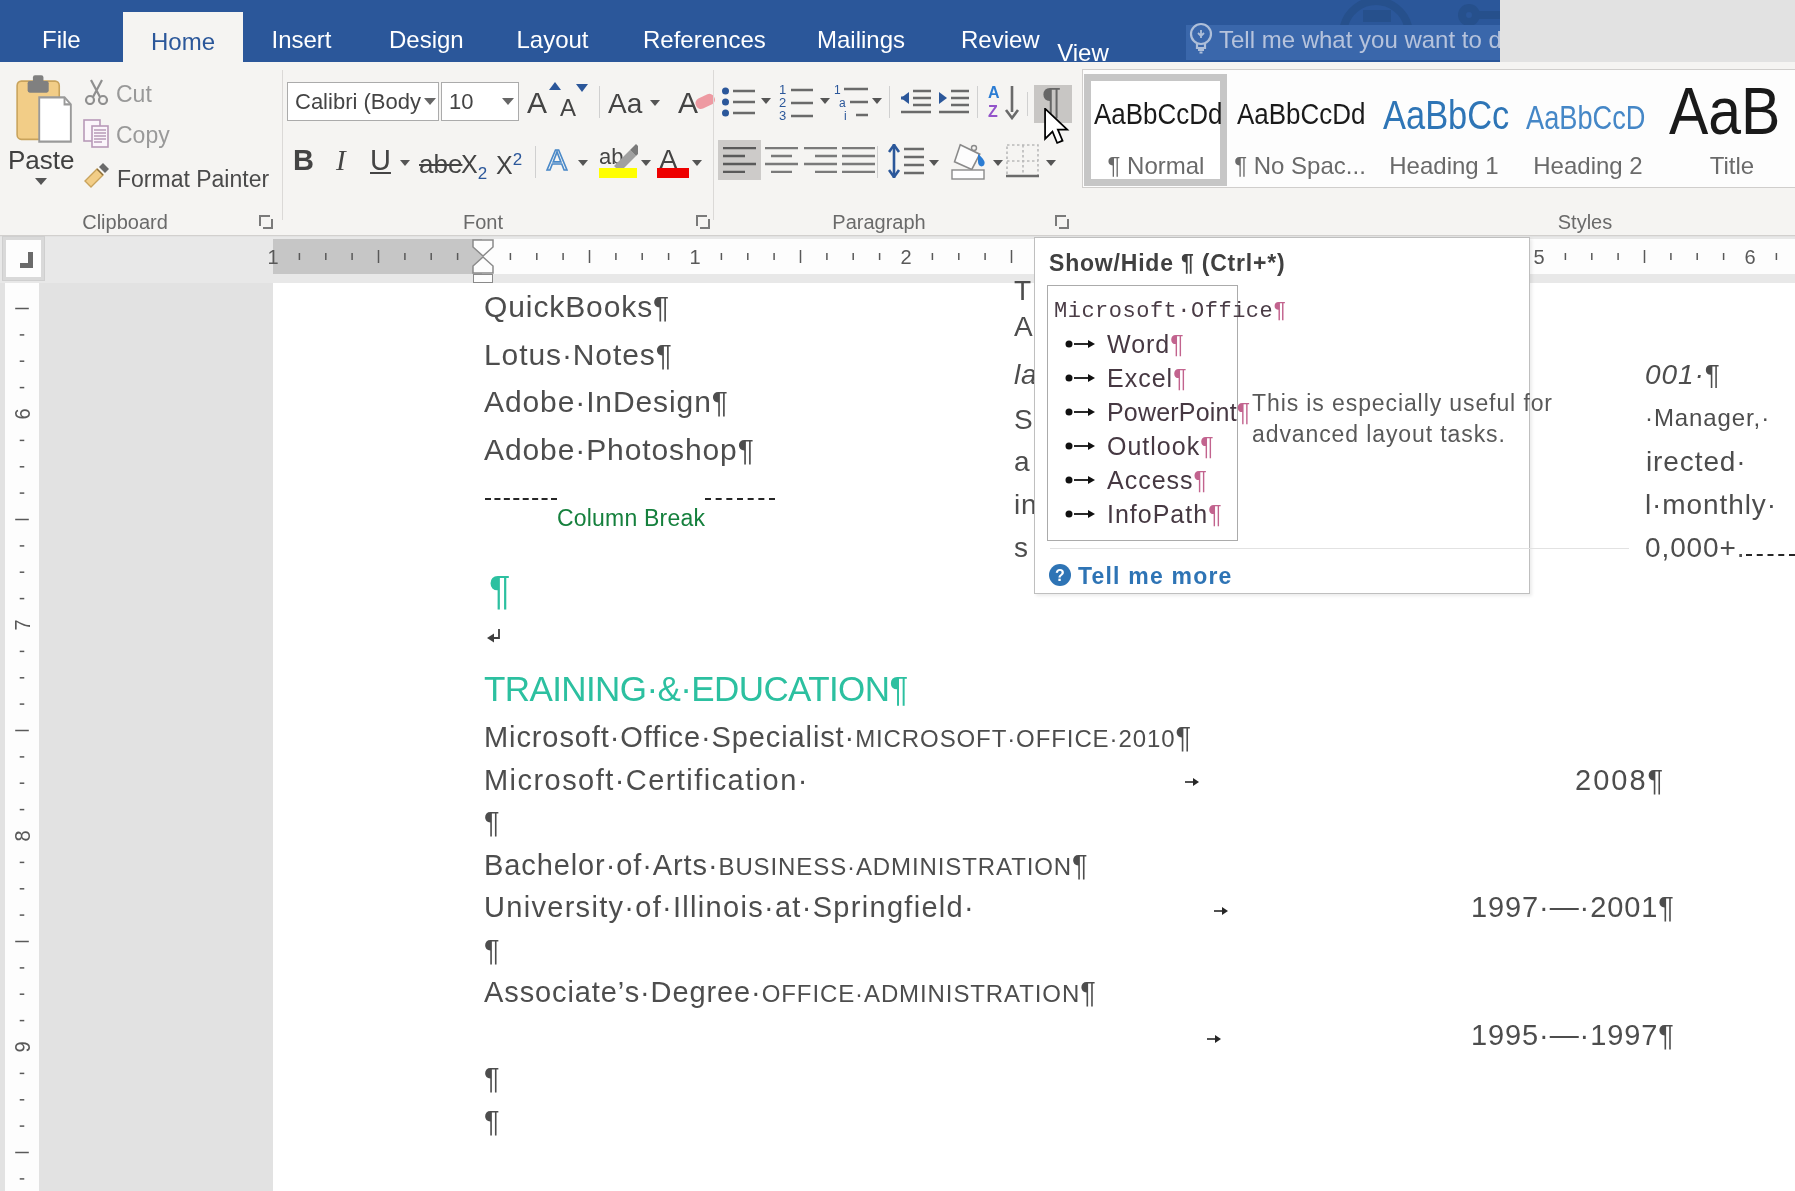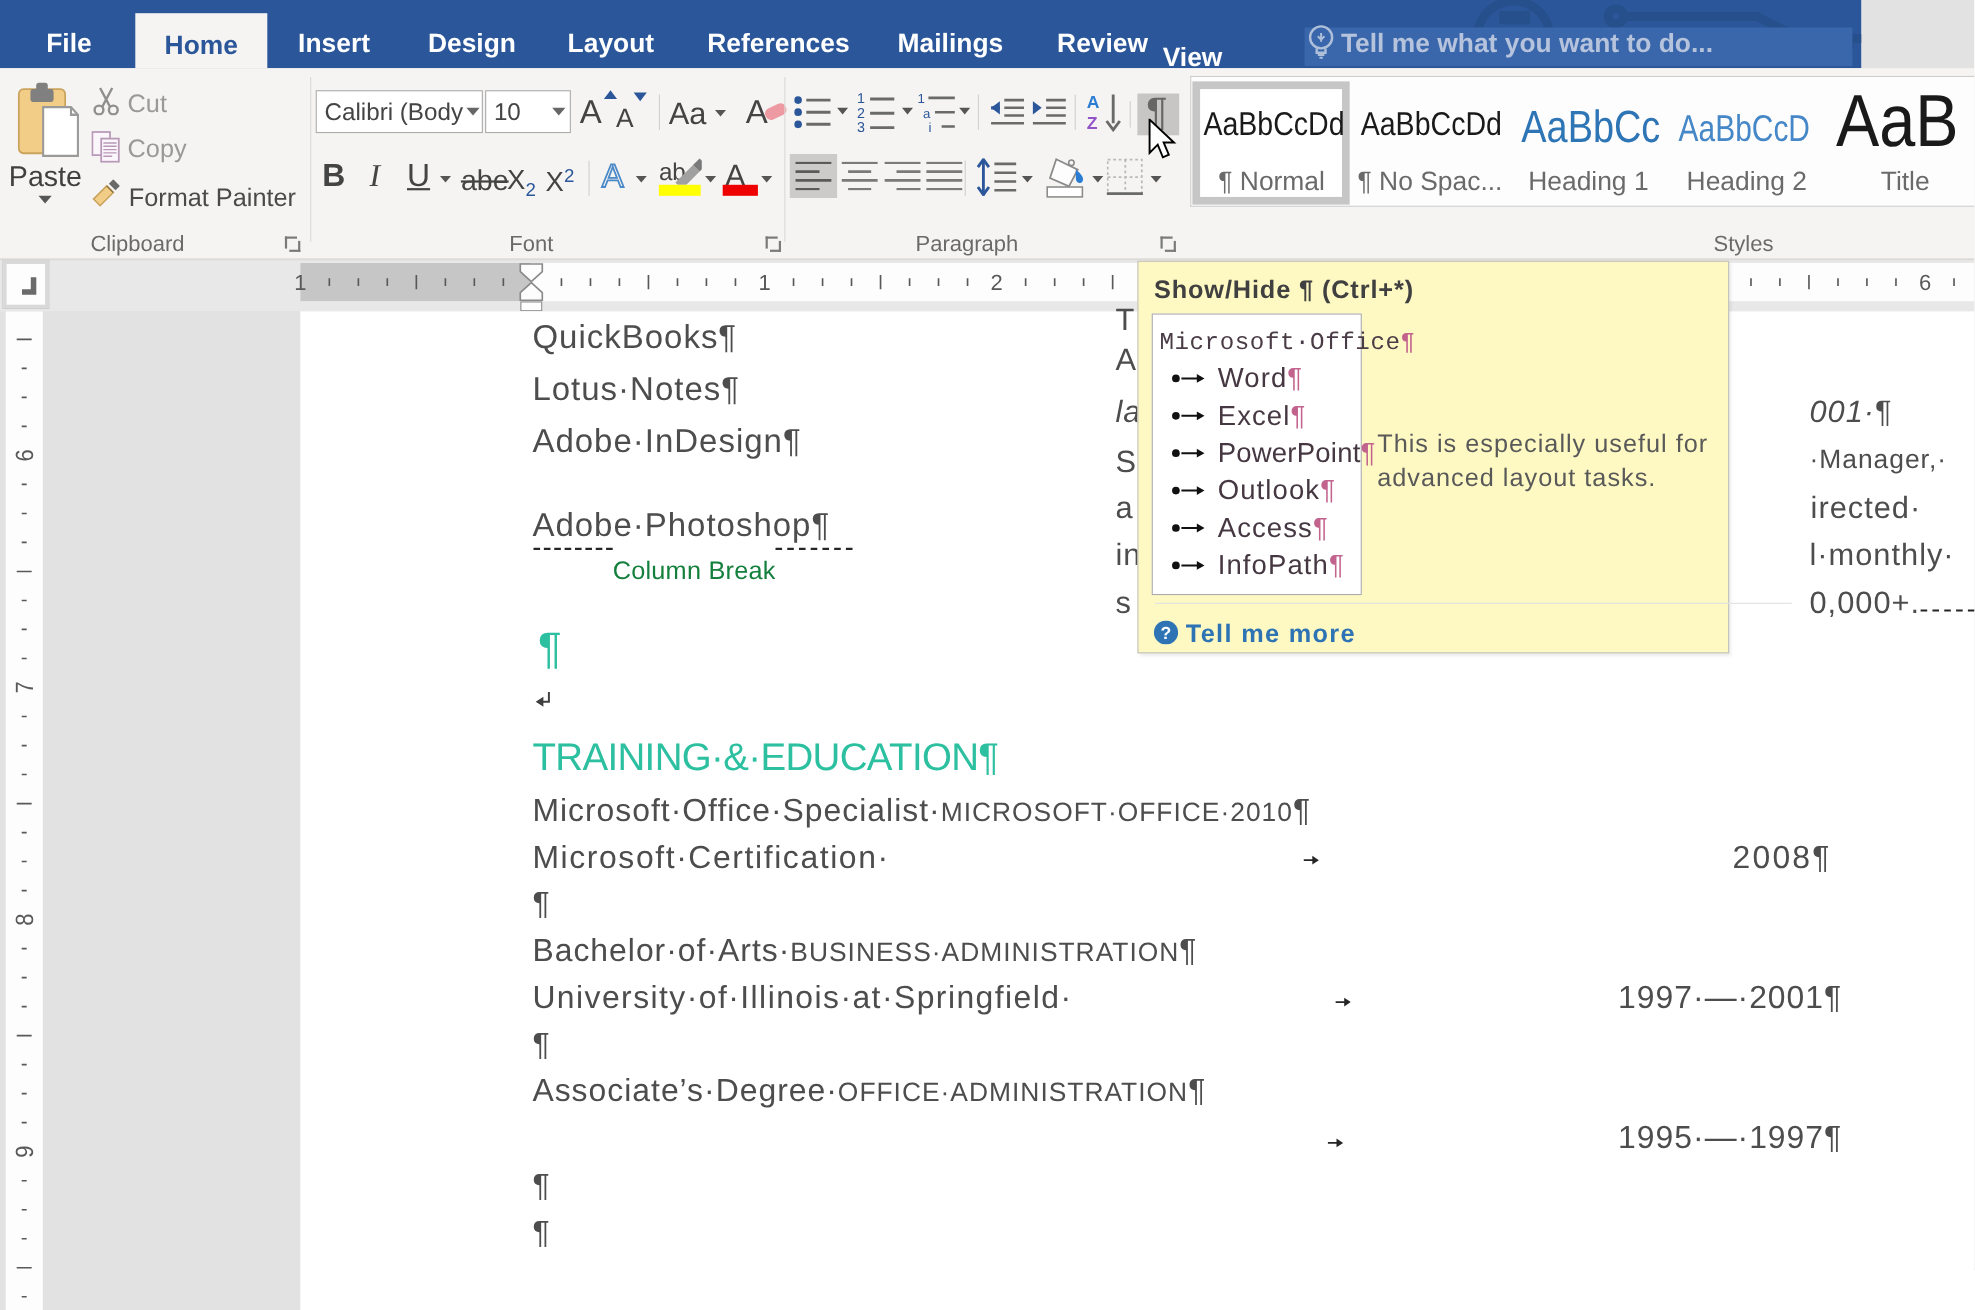--- a/index.html
+++ b/index.html
@@ -2,21 +2,21 @@
 <html><head>
 <meta charset="utf-8">
 <style>
 * { margin:0; padding:0; box-sizing:border-box; }
 html,body { width:1795px; height:1191px; overflow:hidden; }
 body { font-family:"Liberation Sans", sans-serif; }
 #app { position:relative; width:1795px; height:1191px; background:#e2e2e2; }
 .abs { position:absolute; }
 
 
-#titlebar { position:absolute; left:0; top:0; width:1692px; height:62px; background:#2b579a; overflow:hidden;font-weight:bold; }
+#titlebar { position:absolute; left:0; top:0; width:1500px; height:62px; background:#2b579a; overflow:hidden; }
 #tellmebox { position:absolute; left:1186px; top:25px; width:498px; height:35px; background:#3a67ab; }
 .tab { position:absolute; top:0; height:62px; line-height:80px; color:#fff; font-size:24px; text-align:center; }
 #tab-home { position:absolute; left:123px; top:12px; width:120px; height:50px; background:#f5f4f2; color:#2b579a; font-size:24px; text-align:center; line-height:60px; }
 #tellme-text { position:absolute; left:1219px; top:0px; width:500px; height:62px; line-height:80px; color:#b6c3dc; font-size:24px; }
 
 
 #ribbon { position:absolute; left:0; top:62px; width:1795px; height:174px; background:#f5f4f2; border-bottom:1px solid #d2d0ce; }
 .gsep { position:absolute; top:8px; height:150px; width:1px; background:#dbd9d7; }
 .glabel { position:absolute; top:149px; font-size:20px; color:#6a6a6a; text-align:center; }
 .launcher { position:absolute; width:14px; height:14px; }
@@ -26,21 +26,21 @@
 
 #rulerband { position:absolute; left:0; top:237px; width:1795px; height:46px; background:#e8e8e8; }
 #tabsel { position:absolute; left:3px; top:0px; width:41px; height:43px; background:#fdfdfd; border:3px solid #d9d9d9; outline:1px solid #cfcfcf; }
 
 
 #docarea { position:absolute; left:0; top:283px; width:1795px; height:908px; background:#e2e2e2; }
 #page { position:absolute; left:273px; top:0; width:1522px; height:908px; background:#ffffff; }
 .dline { position:absolute; white-space:pre; color:#4d4d4d; letter-spacing:0.9px; }
 
 
-#tooltip { position:absolute; left:1034px; top:237px; width:538px; height:357px; background:#fef9c3; border:1px solid #bfbfbf; box-shadow:2px 2px 3px rgba(0,0,0,0.08); }
+#tooltip { position:absolute; left:1034px; top:237px; width:496px; height:357px; background:#ffffff; border:1px solid #bfbfbf; box-shadow:2px 2px 3px rgba(0,0,0,0.08); }
 </style>
 </head>
 <body>
 <div id="app">
   <div id="titlebar">
     <svg width="700" height="62" style="position:absolute;left:1095px;top:0" viewBox="0 0 700 62">
       <g fill="none" stroke="#26508c" stroke-width="8">
         <path d="M249,26 A33,33 0 0 1 313,26"></path>
         <path d="M268,16 L296,16" stroke-width="12"></path>
         <circle cx="374" cy="15" r="7"></circle>
@@ -385,21 +385,21 @@
 <g fill="#595959" font-size="20" font-family="Liberation Sans" text-anchor="middle">
           <text x="0" y="0" transform="translate(22,131.0) rotate(-90)">6</text>
           <text x="0" y="0" transform="translate(22,342.0) rotate(-90)">7</text>
           <text x="0" y="0" transform="translate(22,553.0) rotate(-90)">8</text>
           <text x="0" y="0" transform="translate(22,764.0) rotate(-90)">9</text>
         </g>
 </svg>
     <div class="dline" style="left:484px;top:8.6px;font-size:30px;line-height:1;">QuickBooks¶</div>
     <div class="dline" style="left:484px;top:56.6px;font-size:30px;line-height:1;">Lotus·Notes¶</div>
     <div class="dline" style="left:484px;top:103.6px;font-size:30px;line-height:1;">Adobe·InDesign¶</div>
-    <div class="dline" style="left:484px;top:151.6px;font-size:30px;line-height:1;margin-top:28px;">Adobe·Photoshop¶</div>
+    <div class="dline" style="left:484px;top:151.6px;font-size:30px;line-height:1;">Adobe·Photoshop¶</div>
     <div class="abs" style="left:485px;top:215px;width:72px;border-top:2px dashed #262626"></div>
     <div class="abs" style="left:705px;top:215px;width:70px;border-top:2px dashed #262626"></div>
     <div class="dline" style="left:557px;top:203.7px;font-size:23px;line-height:1;color:#15803d;width:146px;text-align:center;letter-spacing:0.2px;margin-top:20px;">Column Break</div>
     <div class="dline" style="left:489px;top:287.1px;font-size:40px;line-height:1;color:#2cc0a0;">¶</div>
     <svg class="abs" style="left:486px;top:346px" width="16" height="14" viewBox="0 0 16 14">
         <path d="M13,0 L13,9 L4,9" fill="none" stroke="#3f3f3f" stroke-width="1.8"></path>
         <path d="M8,4.5 L1,9 L8,13.5 Z" fill="#3f3f3f"></path>
       </svg>
     <div class="dline" style="left:484px;top:388.4px;font-size:35px;line-height:1;letter-spacing:-0.6px;color:#2cc0a0;">TRAINING·&amp;·EDUCATION<span style="color:#2cc0a0">¶</span></div>
     <div class="dline" style="left:484px;top:439.5px;font-size:29px;line-height:1;">Microsoft·Office·Specialist·<span style="font-size:24px">MICROSOFT·OFFICE·2010</span>¶</div>

